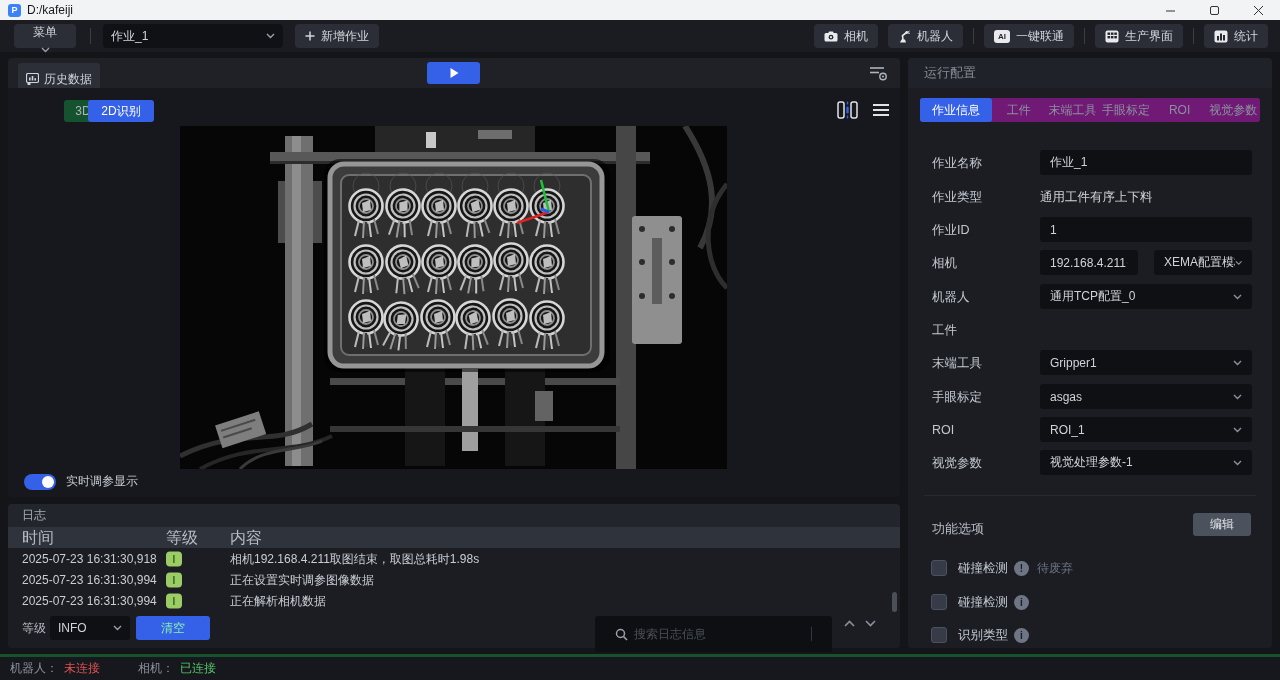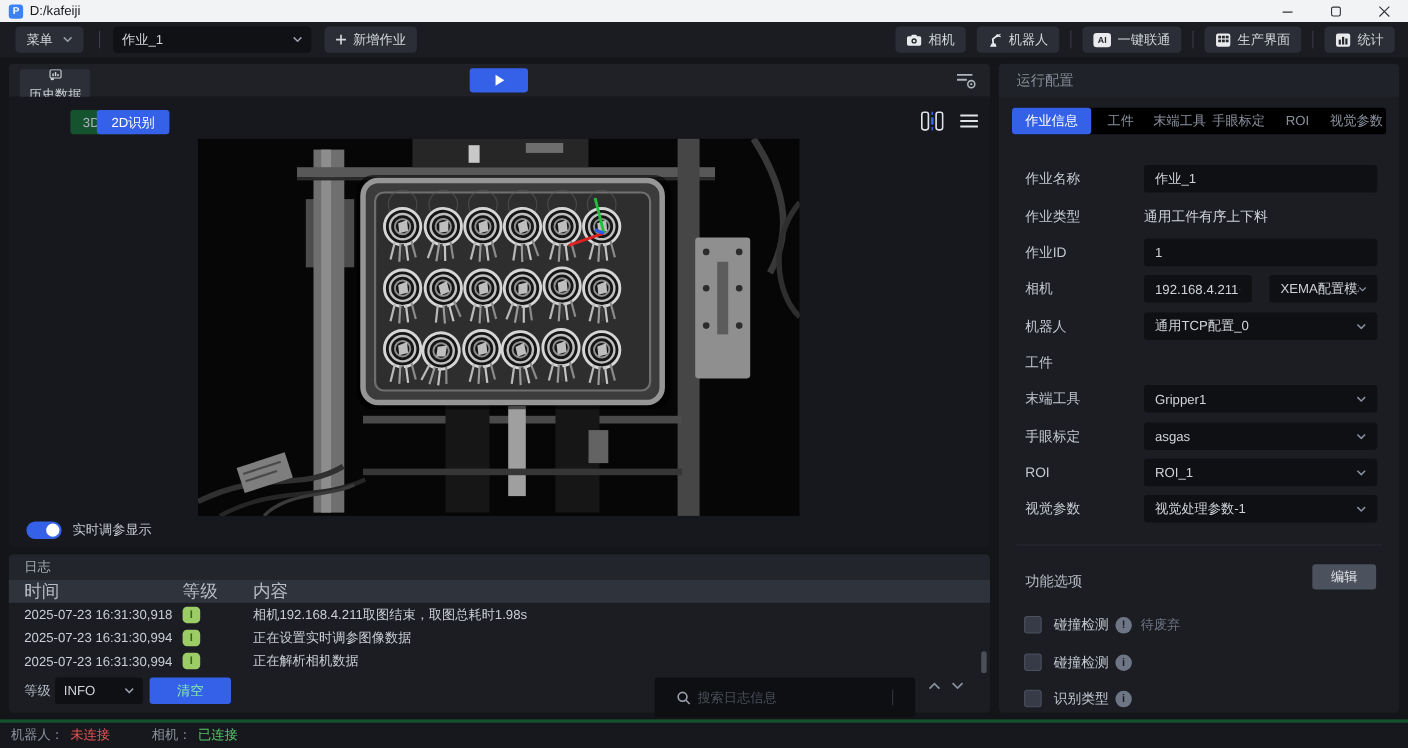--- a/index.html
+++ b/index.html
@@ -22,21 +22,21 @@
     display:flex;align-items:center;padding:0 8px;gap:6px;}
   .vdiv{width:1px;height:16px;background:#3a3d45;}
   .chev{flex:none;}
 
   
   .panel{position:absolute;background:#1b1d23;border-radius:4px;}
 
   
   .leftbar{left:8px;top:58px;width:892px;height:30px;background:#1f2127;border-radius:4px 4px 0 0;}
   .hist-btn{position:absolute;left:10px;top:5px;height:32px;background:#2c2f37;border-radius:3px;
-    color:#cfd3da;font-size:12px;display:flex;align-items:center;gap:5px;padding:0 8px;flex-direction:column;}
+    color:#cfd3da;font-size:12px;display:flex;align-items:center;gap:5px;padding:0 8px;}
   .play-btn{position:absolute;left:419px;top:4px;width:53px;height:22px;background:#3461e8;border-radius:3px;
     display:flex;align-items:center;justify-content:center;}
   .filter-icon{position:absolute;left:860px;top:6px;}
 
   
   .viewpanel{left:8px;top:88px;width:892px;height:409px;background:#17181d;border-radius:0 0 4px 4px;}
   .mode-btn{position:absolute;top:12px;height:22px;border-radius:3px;font-size:12px;
     display:flex;align-items:center;justify-content:center;}
   .mode-3d{left:12px;width:62px;background:#14532d;color:#aeb4bd;margin-left:44px;}
   .mode-2d{left:80px;width:66px;background:#3461e8;color:#fff;}
@@ -69,21 +69,21 @@
   .search-box input{flex:1;background:transparent;border:none;outline:none;color:#9aa0ab;font-size:12px;}
   .search-box input::placeholder{color:#4a4f58;}
   .search-sep{width:1px;height:14px;background:#33363e;}
   .search-nav{position:absolute;left:836px;top:4px;display:flex;gap:10px;align-items:center;}
   .log-scroll{position:absolute;right:3px;top:88px;width:5px;height:20px;background:#4a4f58;border-radius:3px;}
 
   
   .rightpanel{left:908px;top:58px;width:364px;height:590px;}
   .rp-head{height:30px;background:#202229;border-radius:4px 4px 0 0;display:flex;align-items:center;
     padding-left:16px;font-size:13px;color:#848b97;}
-  .rp-tabs{position:absolute;left:12px;top:40px;width:340px;height:24px;background:#000000;border-radius:3px;
+  .rp-tabs{position:absolute;left:12px;top:40px;width:340px;height:24px;background:#701a75;border-radius:3px;
     display:flex;align-items:center;}
   .rp-tab{flex:1;height:24px;display:flex;align-items:center;justify-content:center;
     font-size:12px;color:#8a919e;white-space:nowrap;}
   .rp-tab.active{flex:none;padding:0 12px;background:#3461e8;color:#fff;border-radius:3px;}
   .frow{position:absolute;left:0;width:364px;height:25px;}
   .flabel{position:absolute;left:24px;top:50%;transform:translateY(-50%);font-size:12.5px;color:#c3c8d0;}
   .fctl{position:absolute;left:132px;top:0;width:212px;height:25px;background:#0f1013;border-radius:3px;
     color:#d0d4da;font-size:12px;display:flex;align-items:center;padding:0 10px;}
   .fctl.select{justify-content:space-between;}
   .fctl input{width:100%;background:transparent;border:none;outline:none;color:#d0d4da;font-size:12px;}
@@ -129,21 +129,21 @@
       </div>
       <div class="winbtn">
         <svg width="11" height="11" viewBox="0 0 11 11">
             <path d="M1,1 L10,10 M10,1 L1,10" stroke="#303338" stroke-width="1"></path>
           </svg>
       </div>
     </div>
   </div>
 
   <div class="toolbar">
-    <div class="tbtn" style="margin-left:14px;width:62px;justify-content:space-between;">
+    <div class="tbtn" style="margin-left:14px;width:62px;justify-content:space-between;flex-direction:column;">
       <span>菜单</span>
       <svg class="chev" width="9" height="6" viewBox="0 0 9 6">
           <polyline points="1,1 4.5,4.5 8,1" fill="none" stroke="#9aa0ab" stroke-width="1.4"></polyline>
         </svg>
     </div>
     <div class="vdiv" style="margin-left:14px;"></div>
     <div class="tsel" style="margin-left:12px;width:180px;justify-content:space-between;">
       <span>作业_1</span>
       <svg class="chev" width="9" height="6" viewBox="0 0 9 6">
           <polyline points="1,1 4.5,4.5 8,1" fill="none" stroke="#9aa0ab" stroke-width="1.4"></polyline>

